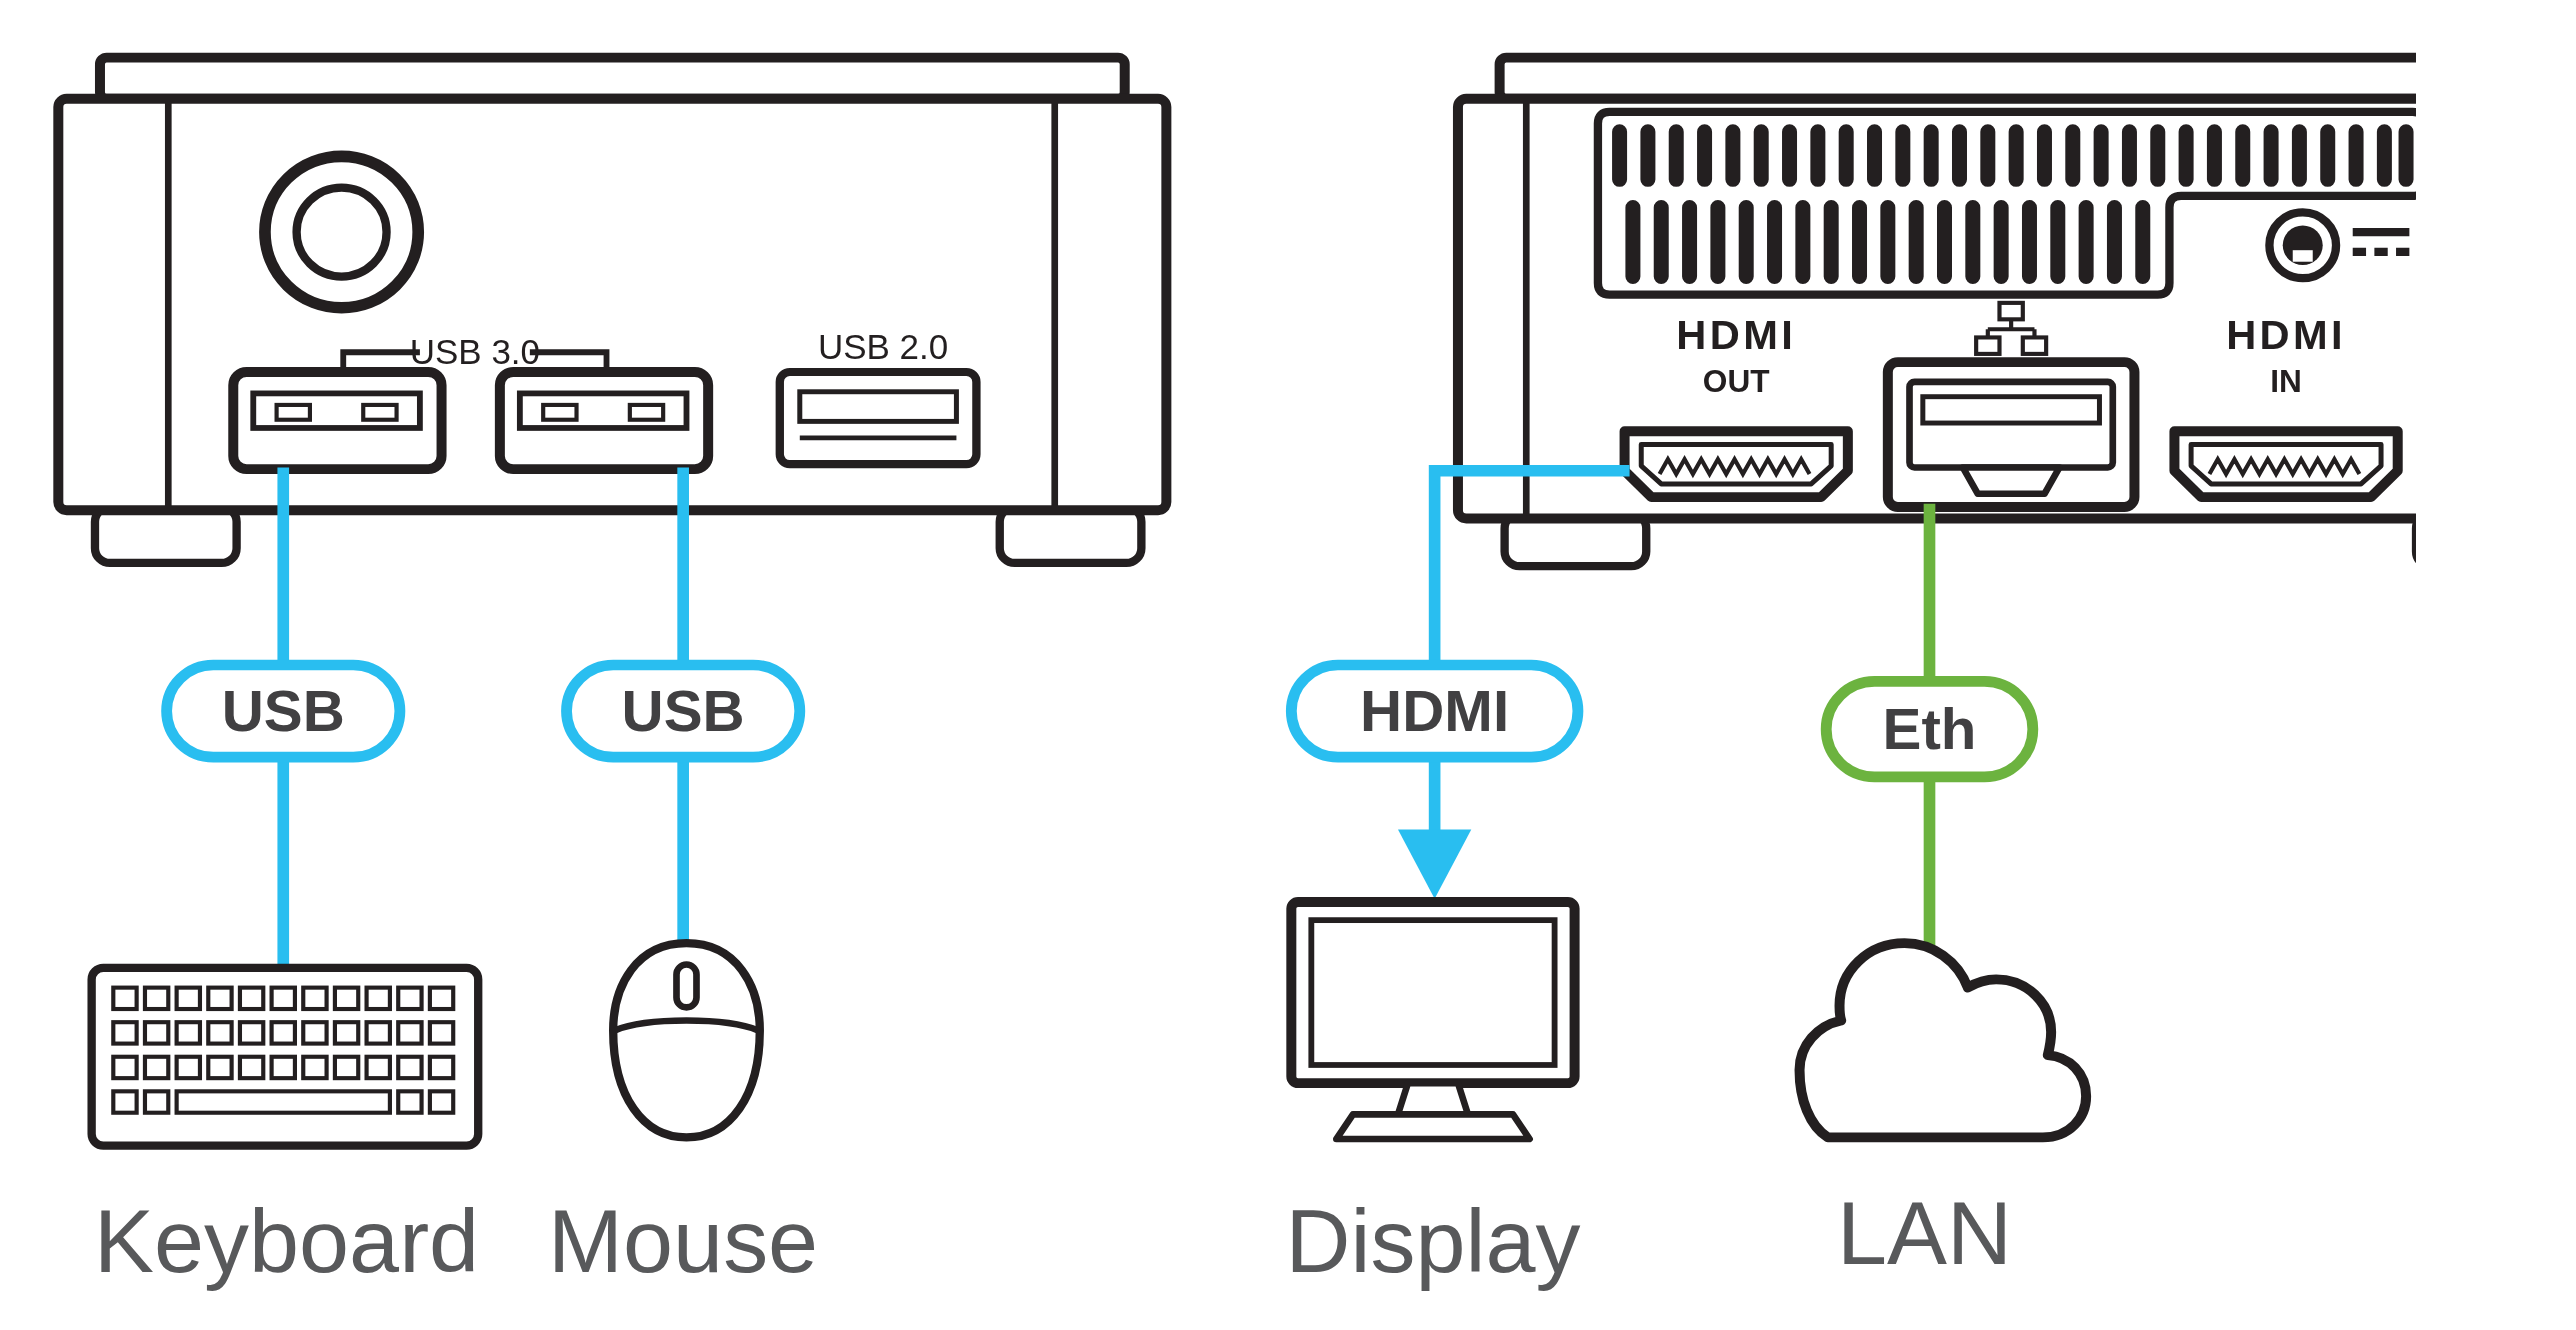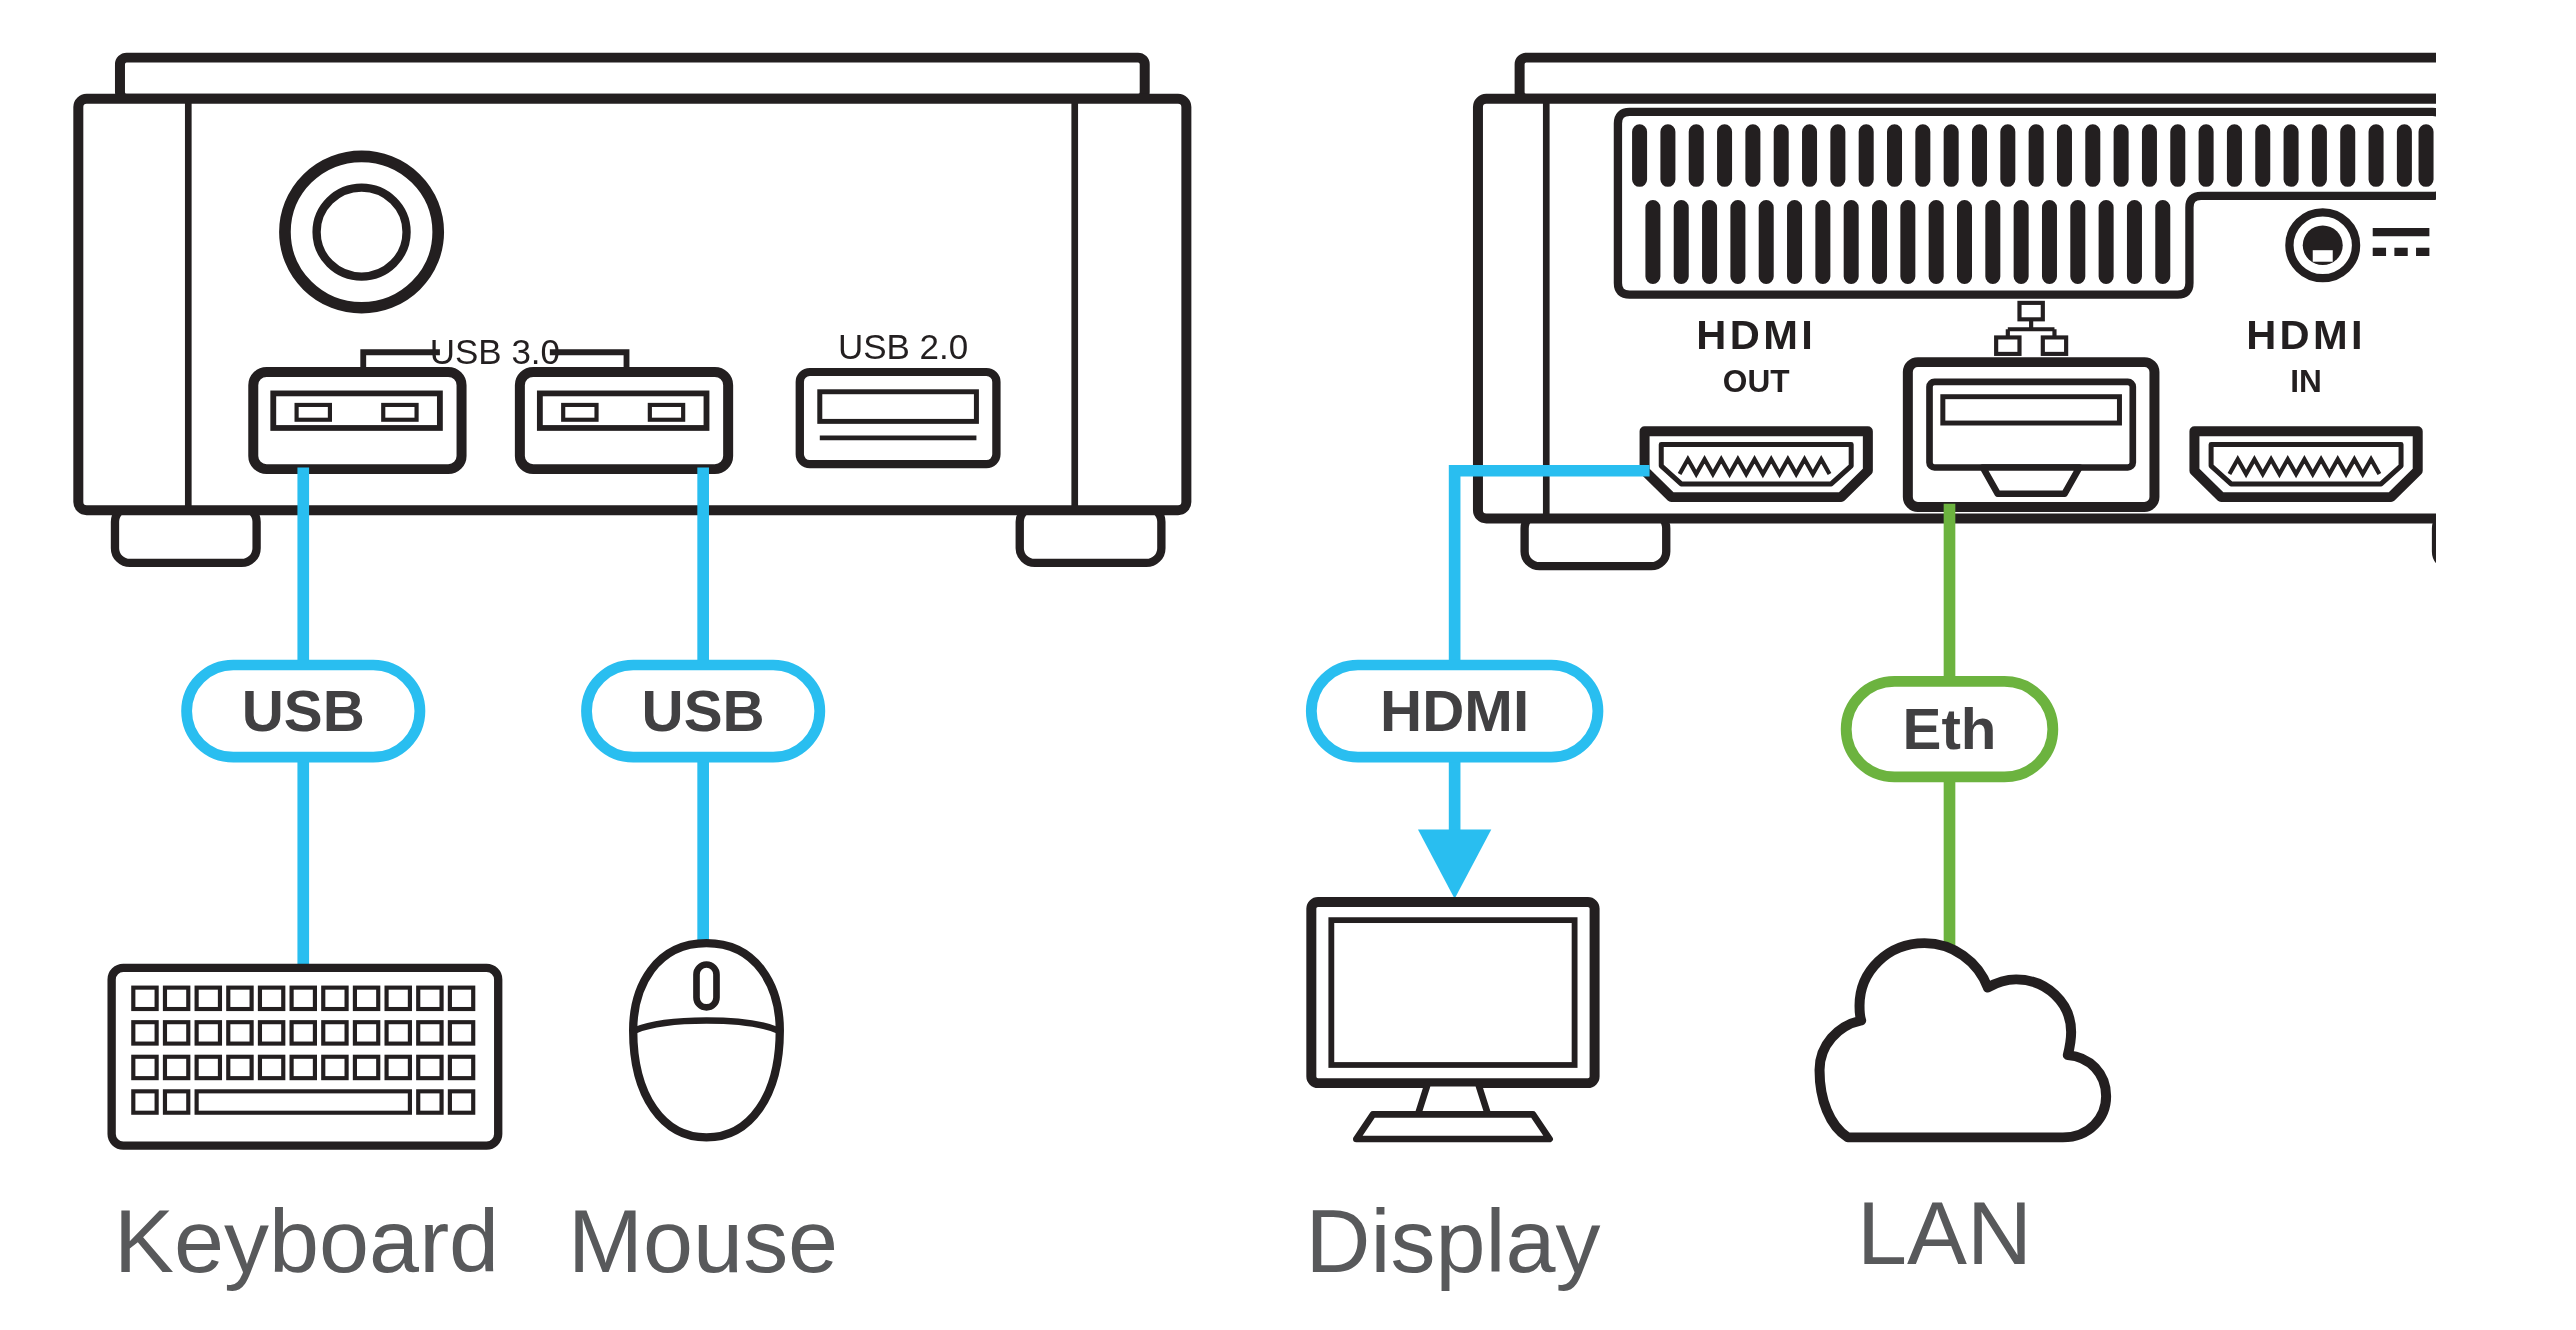--- a/index.html
+++ b/index.html
@@ -5,21 +5,20 @@
   html, body {
     margin: 0;
     padding: 0;
     background: #ffffff;
   }
   .stage {
     width: 2416px;
     height: 1330px;
     background: #ffffff;
     overflow: hidden;
-    padding-left: 20px;
   }
   svg { display: block; }
   text {
     font-family: "Liberation Sans", "DejaVu Sans", sans-serif;
     fill: #231F20;
   }
   .outline { stroke: #231F20; fill: #ffffff; }
   .thick { stroke-width: 6; }
   .thin { stroke-width: 3; }
   .nofill { fill: none; }

